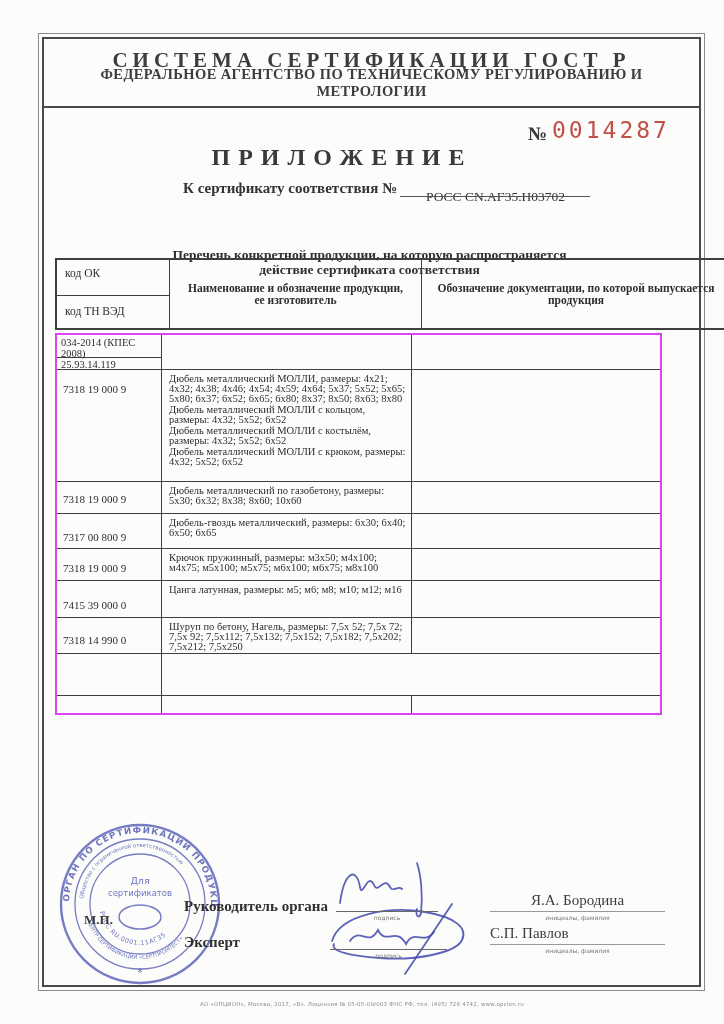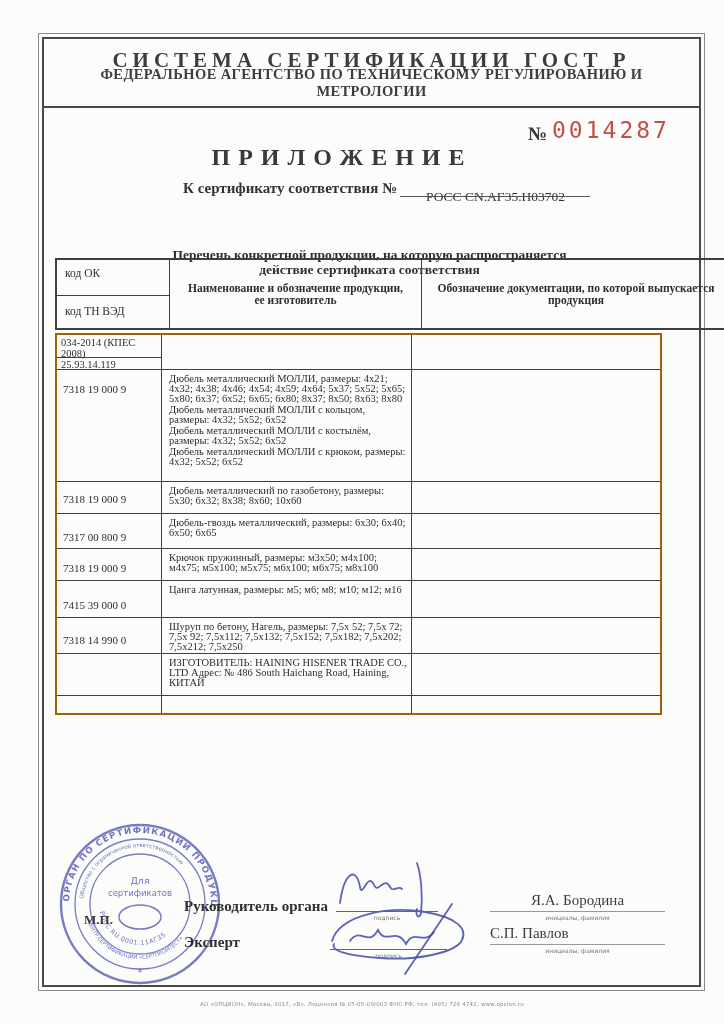--- a/index.html
+++ b/index.html
@@ -32,21 +32,21 @@
   .thead{position:absolute;left:55px;top:258px;width:677px;height:72px;border:2px solid #3f3f3f;
       display:flex;box-sizing:border-box;font-size:11.5px;}
   .thead .h1{width:113px;border-right:1px solid #3f3f3f;display:flex;flex-direction:column;box-sizing:border-box;}
   .thead .h1 .h1a{height:36px;border-bottom:1px solid #3f3f3f;box-sizing:border-box;padding:7px 0 0 8px;}
   .thead .h1 .h1b{flex:1;padding:9px 0 0 8px;}
   .thead .h2{width:252px;border-right:1px solid #3f3f3f;box-sizing:border-box;
       display:flex;align-items:center;justify-content:center;text-align:center;font-weight:bold;padding:0 18px;}
   .thead .h3{flex:1;display:flex;align-items:center;justify-content:center;text-align:center;font-weight:bold;padding:0 14px;}
 
   
-  .tbody{position:absolute;left:55px;top:333px;width:607px;border:2px solid #a16207;box-sizing:border-box;}
+  .tbody{position:absolute;left:55px;top:333px;width:607px;border:2px solid #d946ef;box-sizing:border-box;}
   .trow{display:flex;border-bottom:1px solid #3f3f3f;box-sizing:border-box;}
   .trow:last-child{border-bottom:none;}
   .c1{width:105px;border-right:1px solid #3f3f3f;box-sizing:border-box;font-size:10.5px;line-height:11px;}
   .c2{width:250px;border-right:1px solid #3f3f3f;box-sizing:border-box;
       font-size:10.5px;line-height:10.2px;padding:4px 4px 0 7px;}
   .c2 p{margin:0 0 0.5px 0;}
   .c3{flex:1;}
   .okcell{height:23px;border-bottom:1px solid #3f3f3f;box-sizing:border-box;padding:2px 0 0 4px;}
   .code{padding-left:6px;font-size:11px;}
 
@@ -171,23 +171,20 @@
         <div class="code" style="padding-top:17px">7318 14 990 0</div>
       </div>
       <div class="c2">
         <p>Шуруп по бетону, Нагель, размеры: 7,5х 52; 7,5х 72; 7,5х 92; 7,5х112; 7,5х132; 7,5х152; 7,5х182; 7,5х202; 7,5х212; 7,5х250</p>
       </div>
       <div class="c3"></div>
     </div>
 
     <div class="trow" style="height:42px">
       <div class="c1"></div>
-      <div class="c2">
-        <p>ИЗГОТОВИТЕЛЬ: HAINING HISENER TRADE CO., LTD Адрес: № 486 South Haichang Road, Haining, КИТАЙ</p>
-      </div>
       <div class="c3"></div>
     </div>
 
     <div class="trow" style="height:17px">
       <div class="c1"></div>
       <div class="c2"></div>
       <div class="c3"></div>
     </div>
   </div>
 

